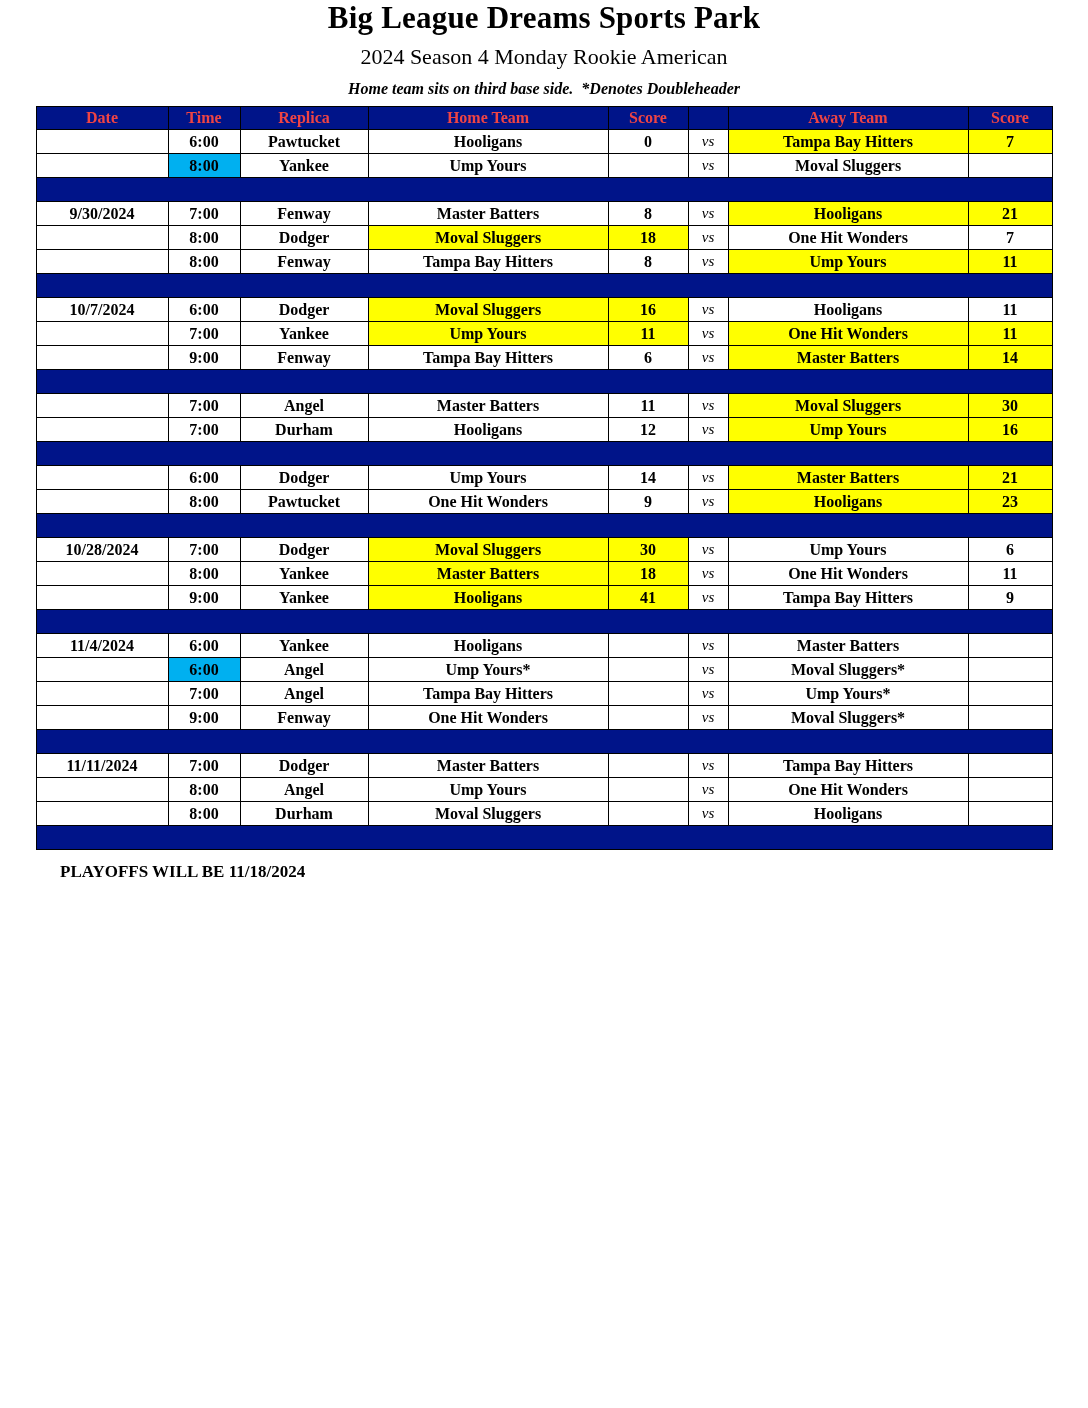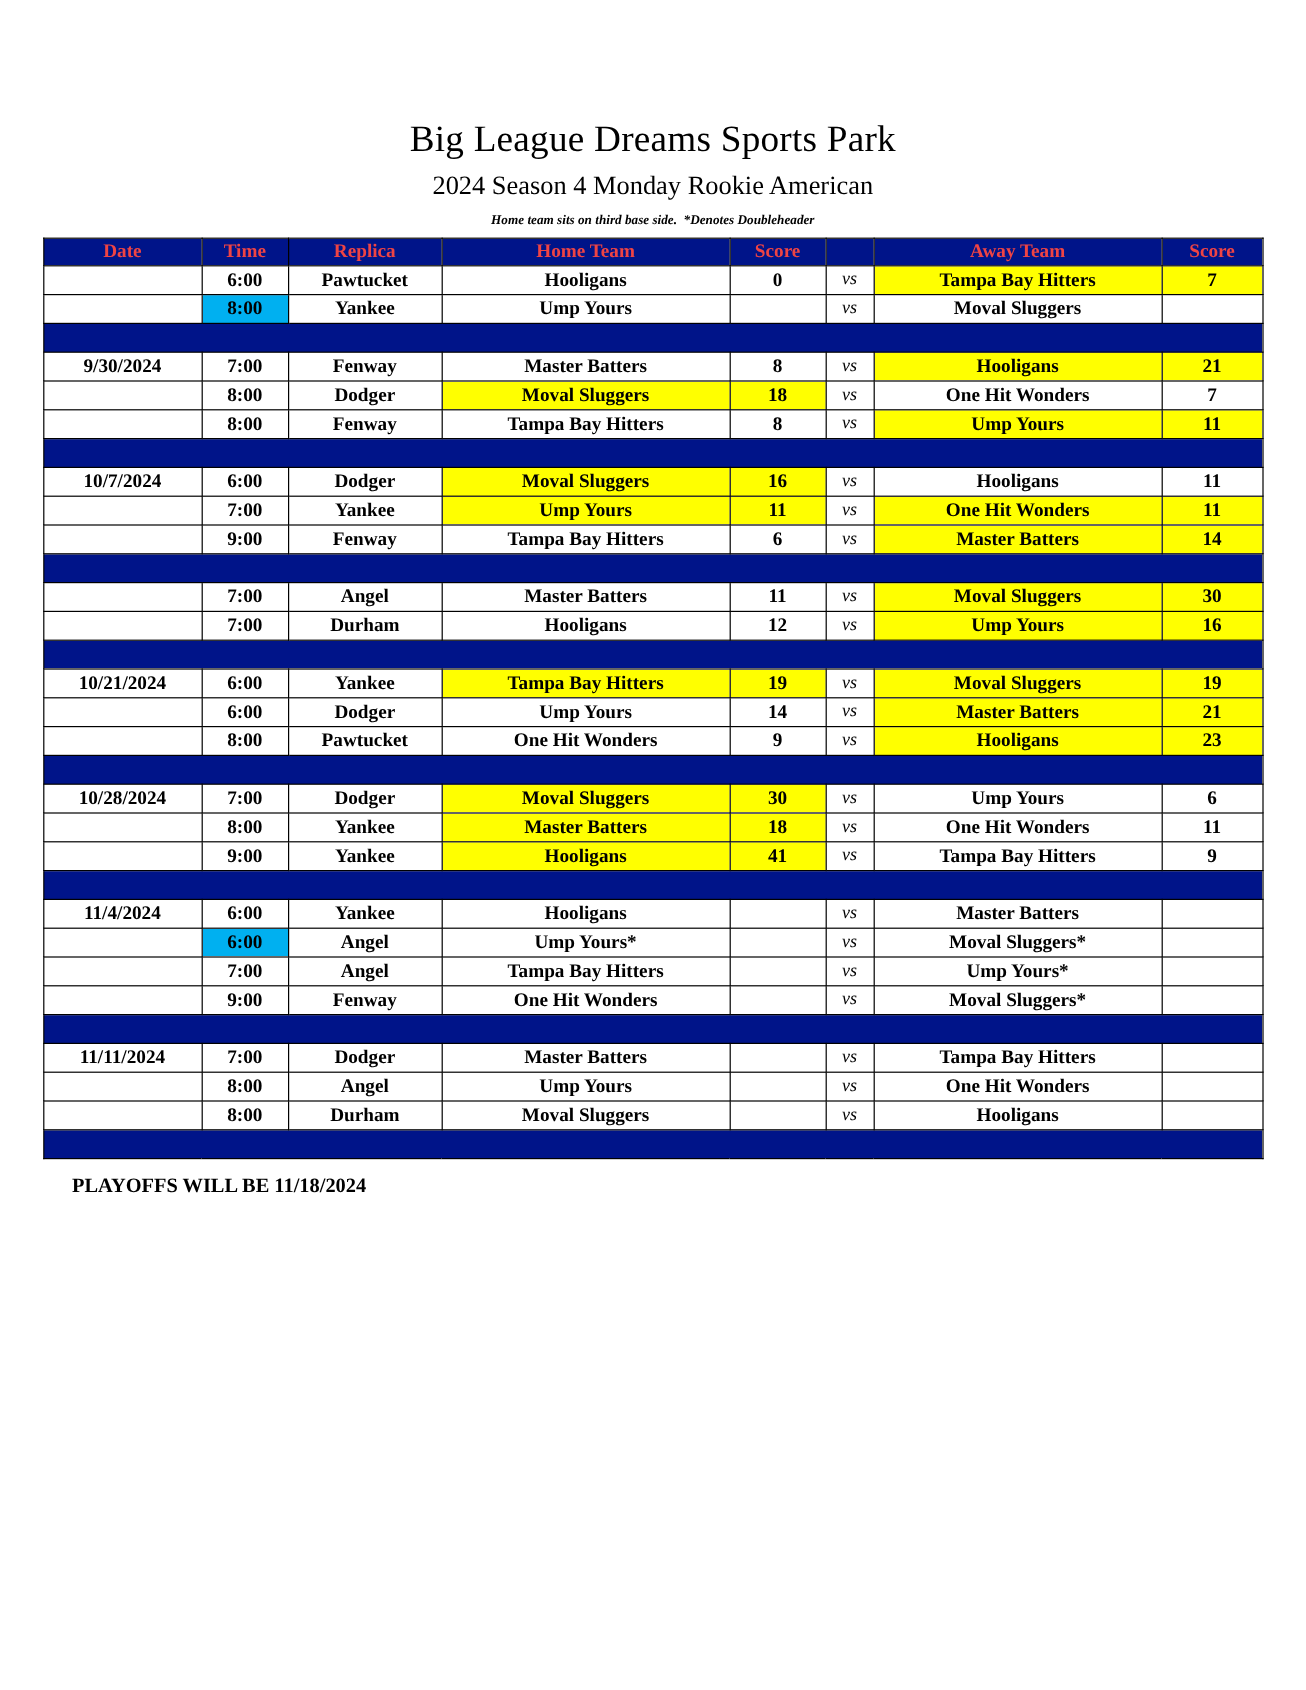--- a/index.html
+++ b/index.html
@@ -16,34 +16,33 @@
     height: 1408px;
     margin: 0 auto;
     background: var(--paper);
     font-family: "Liberation Serif", "DejaVu Serif", serif;
     color: var(--ink);
     overflow: hidden;
   }
   .title {
     text-align: center;
     font-size: 31px;
-    font-weight: normal;
+    font-weight: bold;
     margin: 0;
-    padding-top: 98px;
     letter-spacing: 0.2px;
   }
   .subtitle {
     text-align: center;
     font-size: 22px;
     font-weight: normal;
     margin: 8px 0 0 0;
   }
   .note {
     text-align: center;
-    font-size: 11px;
+    font-size: 16px;
     font-weight: bold;
     font-style: italic;
     margin: 10px 0 8px 0;
     white-space: pre;
   }
   table.schedule {
     border-collapse: collapse;
     table-layout: fixed;
     width: 1016px;
     margin: 0 auto;
@@ -230,30 +229,20 @@
           <td>Hooligans</td>
           <td>12</td>
           <td class="vs">vs</td>
           <td class="hl-yellow">Ump Yours</td>
           <td class="hl-yellow">16</td>
         </tr>
         <tr class="spacer-row">
           <td colspan="8"></td>
         </tr>
         <tr>
-          <td>10/21/2024</td>
-          <td>6:00</td>
-          <td>Yankee</td>
-          <td class="hl-yellow">Tampa Bay Hitters</td>
-          <td class="hl-yellow">19</td>
-          <td class="vs">vs</td>
-          <td class="hl-yellow">Moval Sluggers</td>
-          <td class="hl-yellow">19</td>
-        </tr>
-        <tr>
           <td></td>
           <td>6:00</td>
           <td>Dodger</td>
           <td>Ump Yours</td>
           <td>14</td>
           <td class="vs">vs</td>
           <td class="hl-yellow">Master Batters</td>
           <td class="hl-yellow">21</td>
         </tr>
         <tr>

